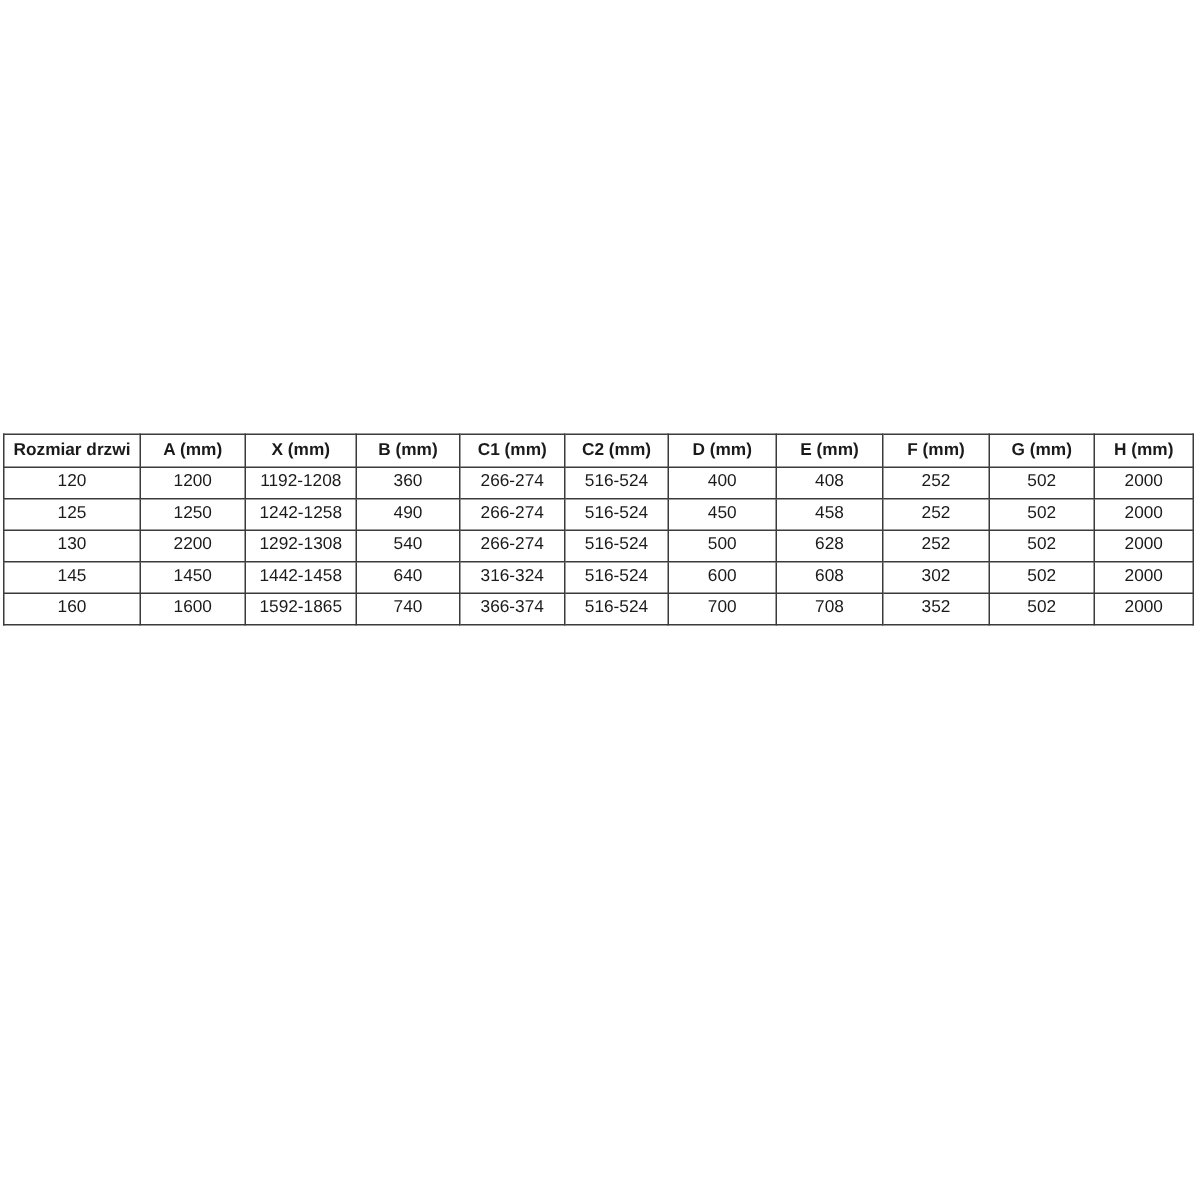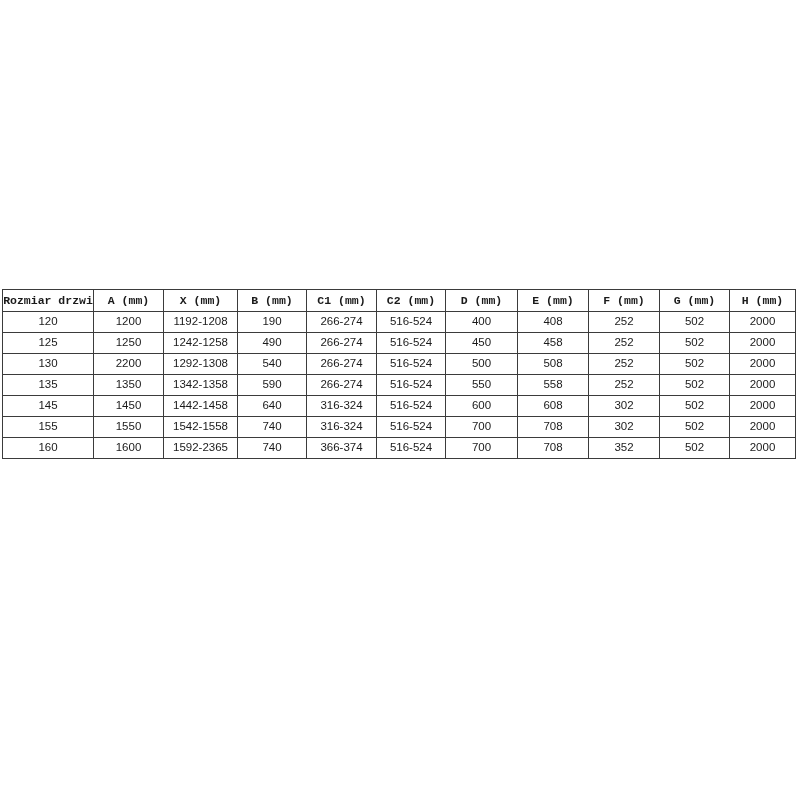--- a/index.html
+++ b/index.html
@@ -33,21 +33,20 @@
     font-size: 11.5px;
     line-height: 1;
     padding: 0;
     height: 21px;
     white-space: nowrap;
     overflow: hidden;
   }
   table.dim-table th {
     font-weight: bold;
     height: 22px;
-    font-family: Liberation Mono, monospace;
   }
 </style>
 </head>
 <body>
 
 <div class="page">
   <table class="dim-table">
     <colgroup>
         <col style="width: 91px;">
         <col style="width: 70px;">
@@ -74,21 +73,21 @@
           <th>F (mm)</th>
           <th>G (mm)</th>
           <th>H (mm)</th>
         </tr>
     </thead>
     <tbody>
         <tr>
           <td>120</td>
           <td>1200</td>
           <td>1192-1208</td>
-          <td>190</td>
+          <td>360</td>
           <td>266-274</td>
           <td>516-524</td>
           <td>400</td>
           <td>408</td>
           <td>252</td>
           <td>502</td>
           <td>2000</td>
         </tr>
         <tr>
           <td>125</td>
@@ -104,68 +103,42 @@
           <td>2000</td>
         </tr>
         <tr>
           <td>130</td>
           <td>2200</td>
           <td>1292-1308</td>
           <td>540</td>
           <td>266-274</td>
           <td>516-524</td>
           <td>500</td>
-          <td>508</td>
-          <td>252</td>
-          <td>502</td>
-          <td>2000</td>
-        </tr>
-        <tr>
-          <td>135</td>
-          <td>1350</td>
-          <td>1342-1358</td>
-          <td>590</td>
-          <td>266-274</td>
-          <td>516-524</td>
-          <td>550</td>
-          <td>558</td>
+          <td>628</td>
           <td>252</td>
           <td>502</td>
           <td>2000</td>
         </tr>
         <tr>
           <td>145</td>
           <td>1450</td>
           <td>1442-1458</td>
           <td>640</td>
           <td>316-324</td>
           <td>516-524</td>
           <td>600</td>
           <td>608</td>
           <td>302</td>
           <td>502</td>
           <td>2000</td>
         </tr>
         <tr>
-          <td>155</td>
-          <td>1550</td>
-          <td>1542-1558</td>
-          <td>740</td>
-          <td>316-324</td>
-          <td>516-524</td>
-          <td>700</td>
-          <td>708</td>
-          <td>302</td>
-          <td>502</td>
-          <td>2000</td>
-        </tr>
-        <tr>
           <td>160</td>
           <td>1600</td>
-          <td>1592-2365</td>
+          <td>1592-1865</td>
           <td>740</td>
           <td>366-374</td>
           <td>516-524</td>
           <td>700</td>
           <td>708</td>
           <td>352</td>
           <td>502</td>
           <td>2000</td>
         </tr>
       </tbody>

